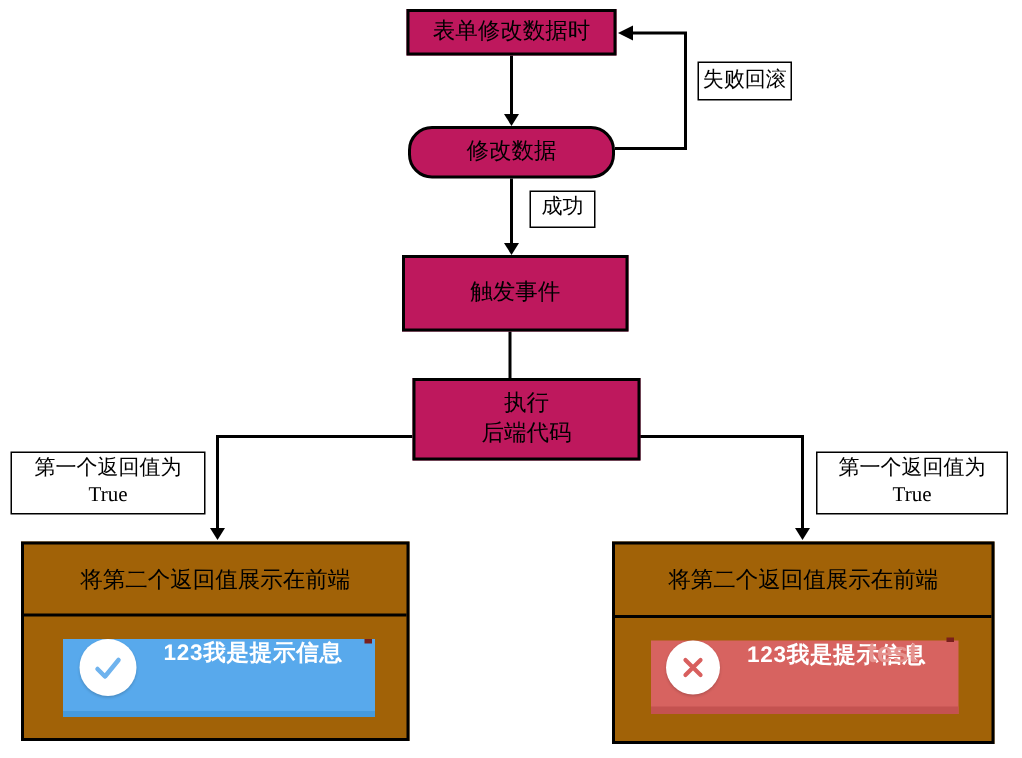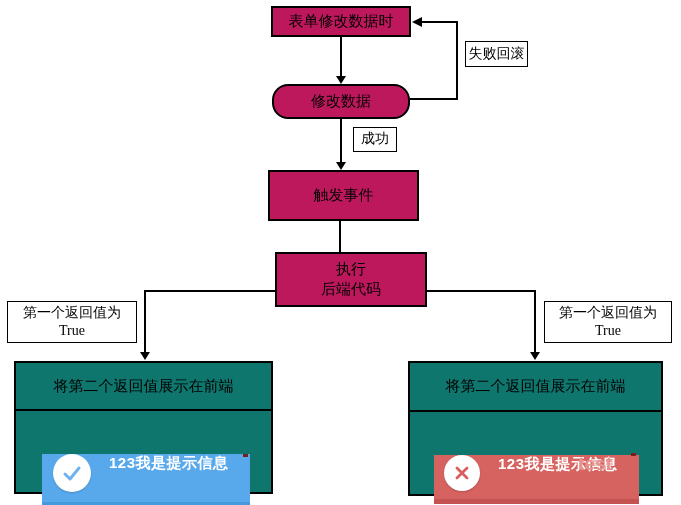--- a/index.html
+++ b/index.html
@@ -12,22 +12,22 @@
     position:absolute;box-sizing:border-box;border:2px solid #000;background:#be185d;
     display:flex;flex-direction:column;align-items:center;justify-content:center;
     font-size:15px;line-height:1.3;text-align:center;z-index:2;
   }
   .edge-label{
     position:absolute;box-sizing:border-box;border:1px solid #000;background:#fff;
     display:flex;flex-direction:column;align-items:center;justify-content:center;
     font-size:14px;line-height:1.3;text-align:center;z-index:3;
   }
   .result-box{
-    position:absolute;box-sizing:border-box;border:2px solid #000;background:#0f766e;
-    display:flex;flex-direction:column;z-index:2;gap:28px;
+    position:absolute;box-sizing:border-box;border:2px solid #000;background:#a16207;
+    display:flex;flex-direction:column;z-index:2;
   }
   .result-title{
     box-sizing:border-box;border-bottom:2px solid #000;display:flex;align-items:center;
     justify-content:center;font-size:15px;
   }
   .result-body{position:relative;flex:1;}
   .toast{
     position:absolute;box-sizing:border-box;display:flex;align-items:flex-start;
     font-family:"Liberation Sans","DejaVu Sans",sans-serif;font-weight:bold;
     font-size:15px;color:#fff;z-index:4;

